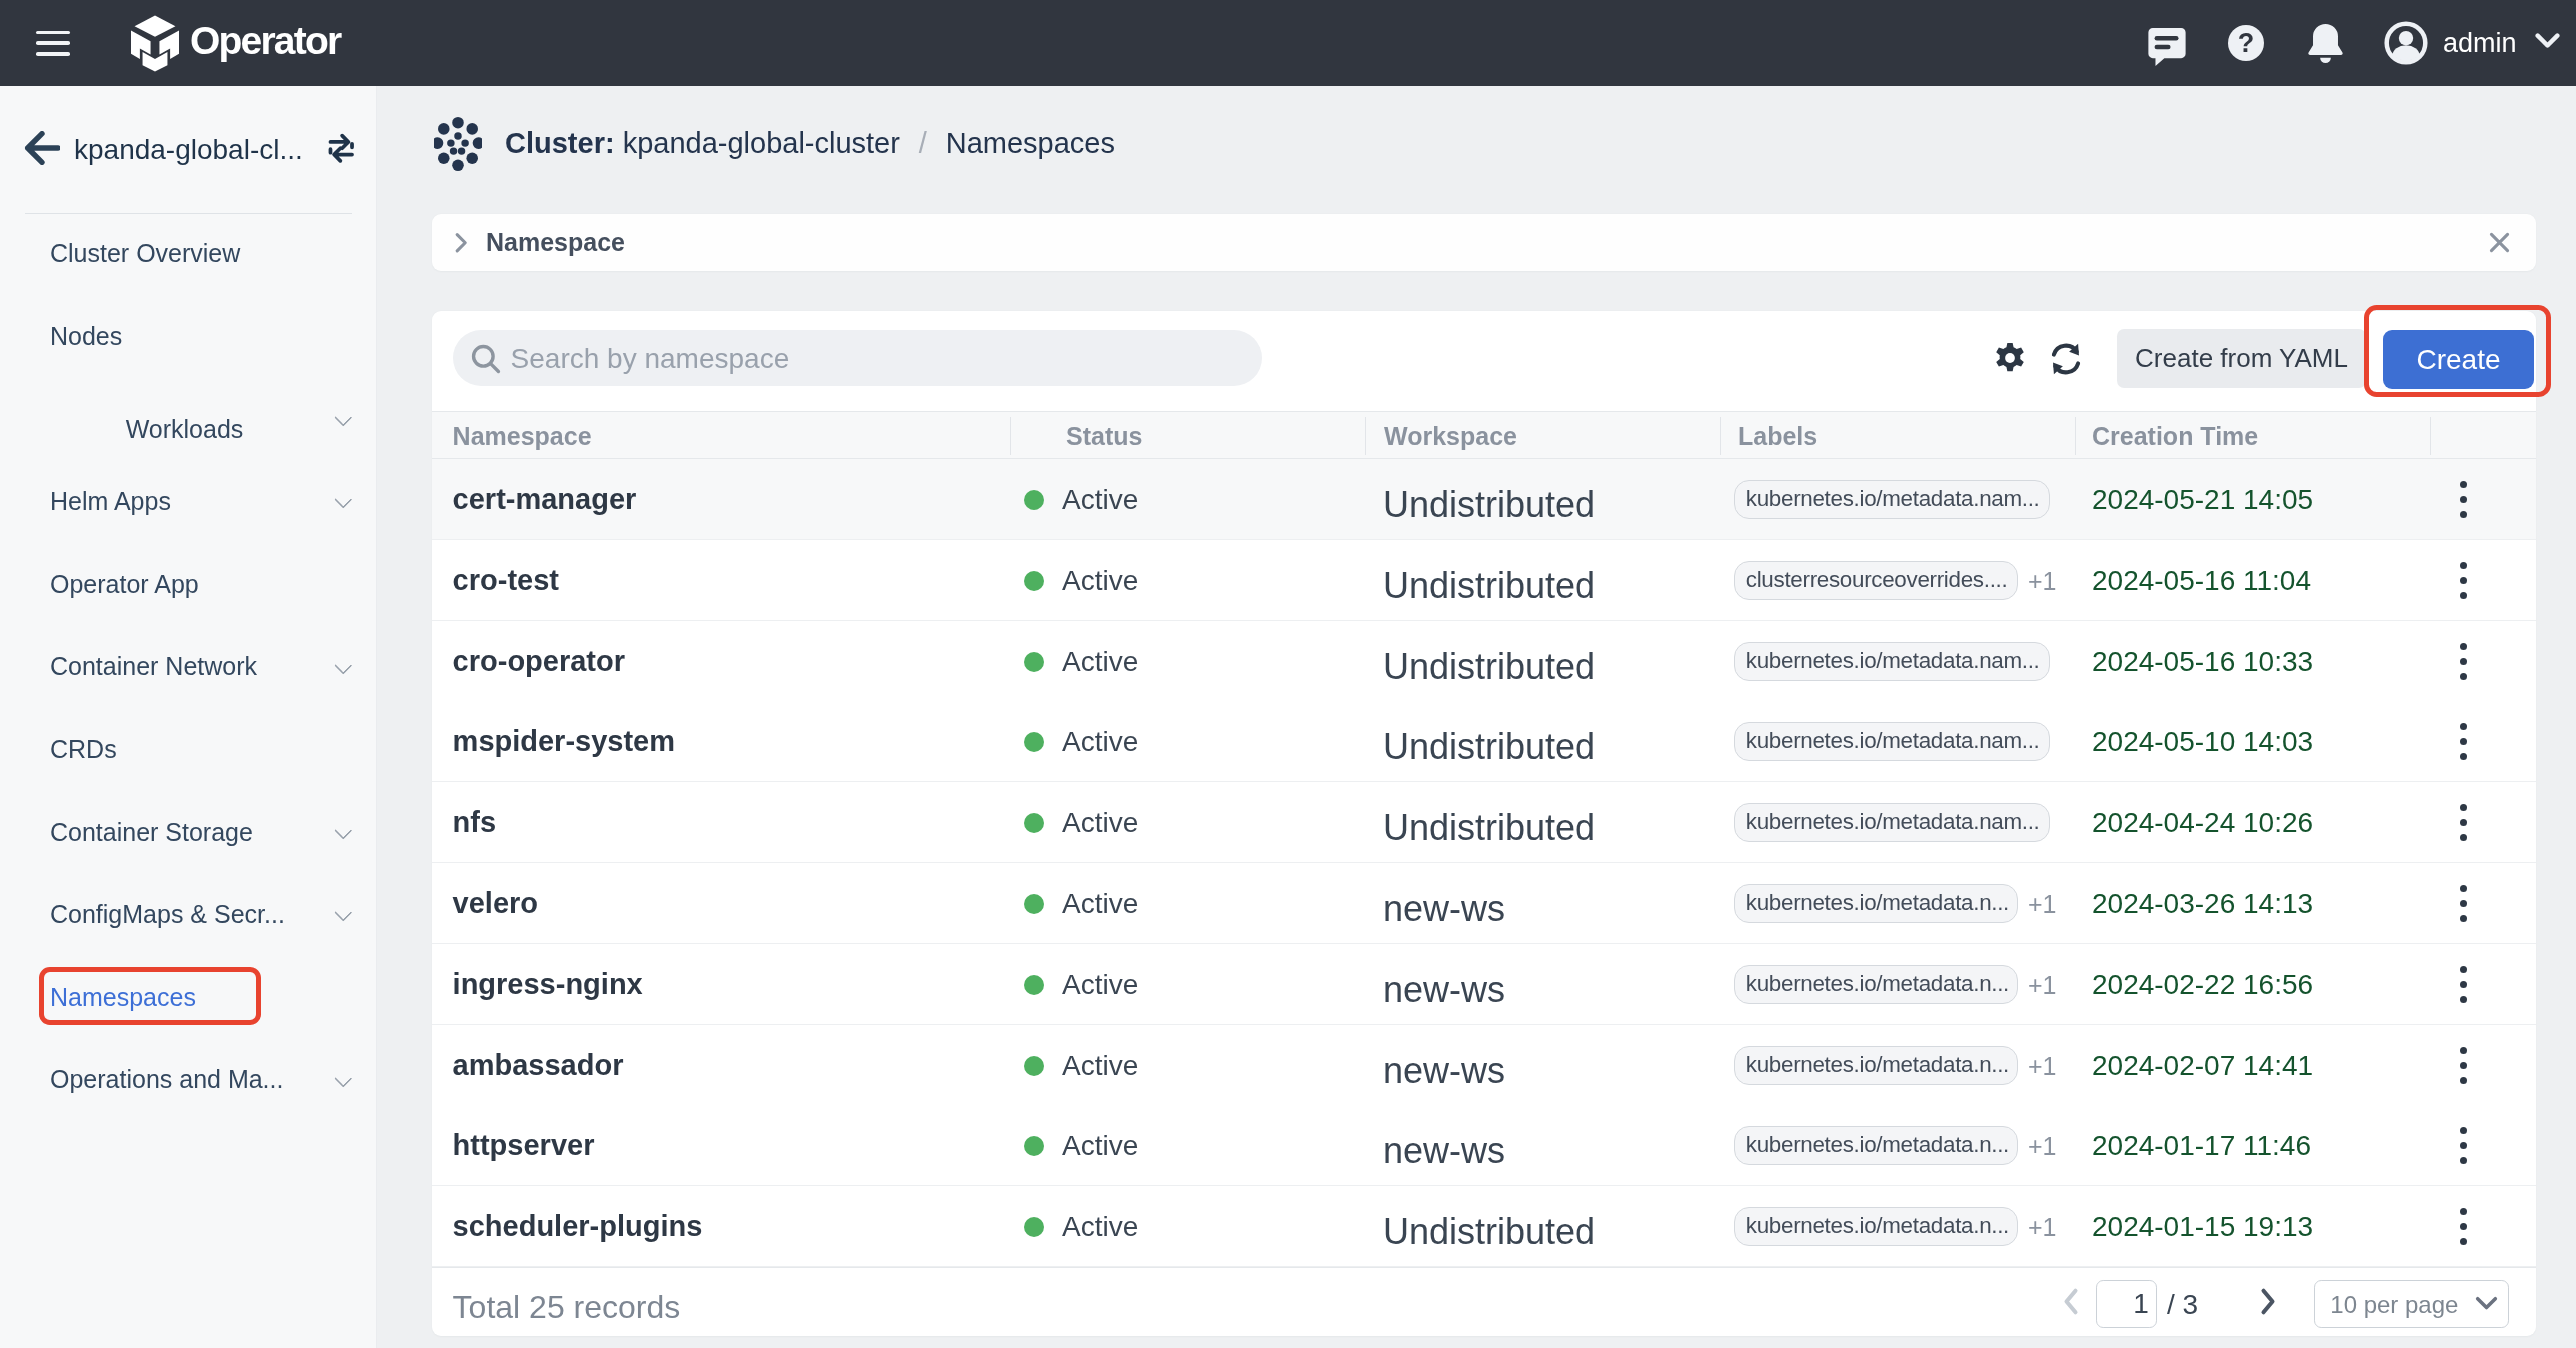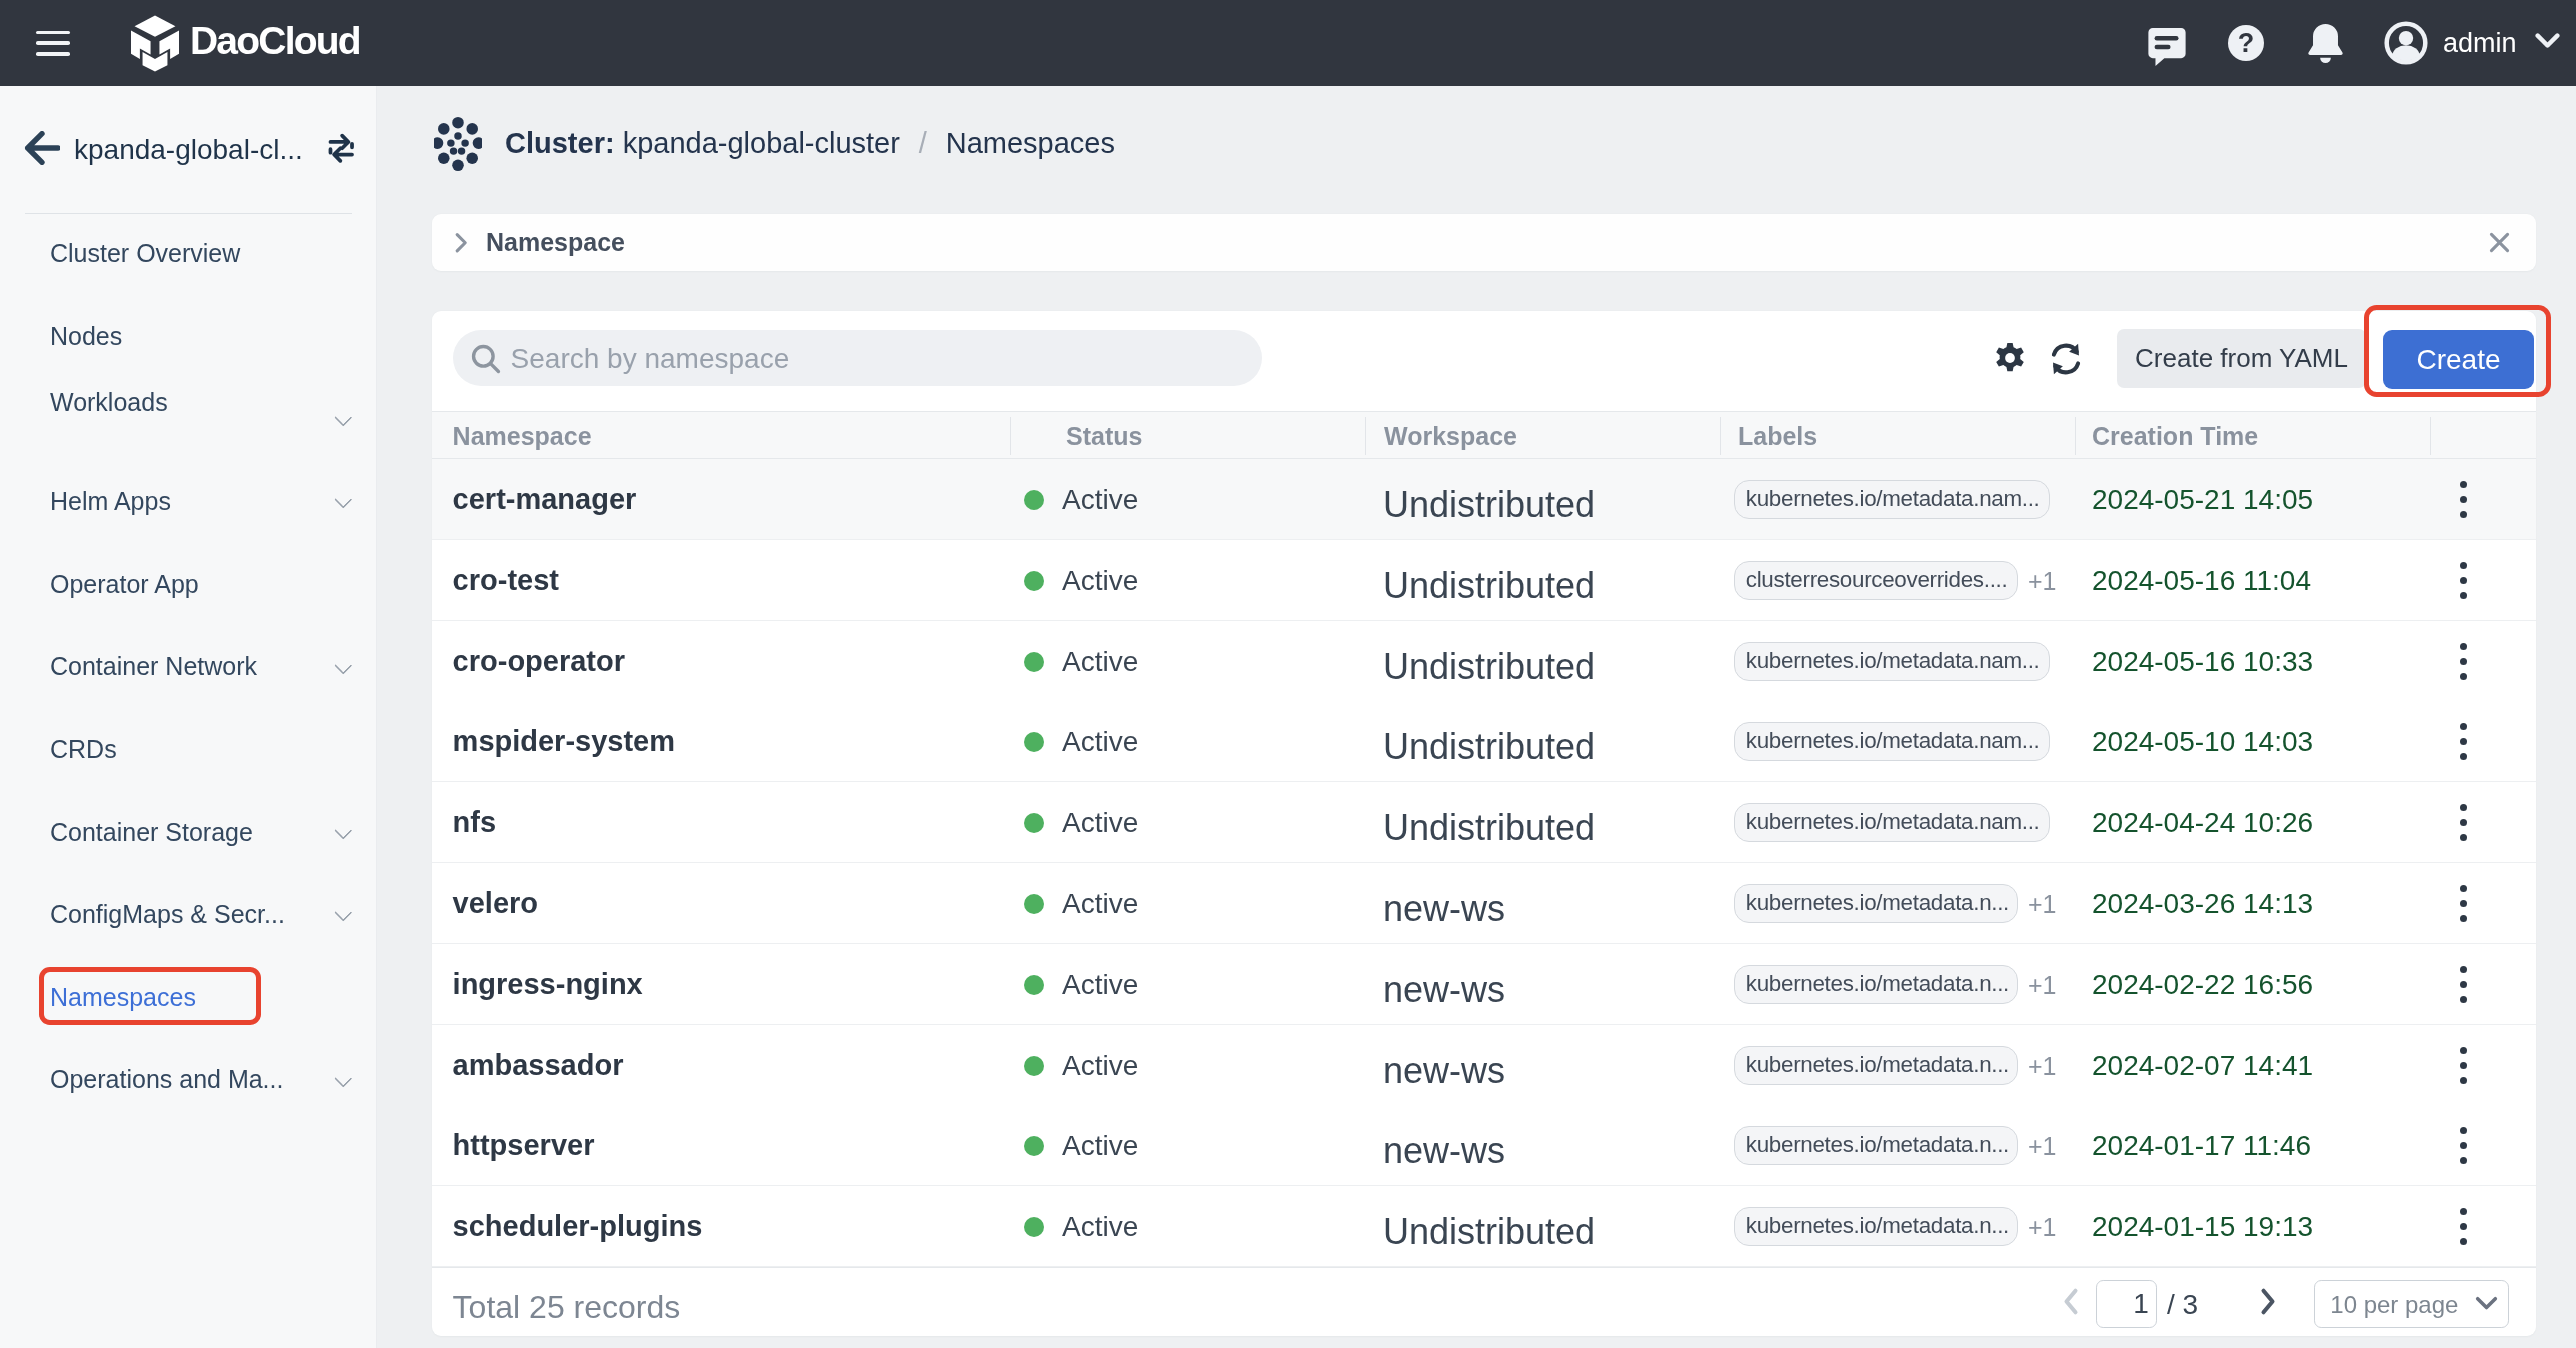--- a/index.html
+++ b/index.html
@@ -75,21 +75,21 @@
   <div class="hline" style="top:30.5px;"></div>
   <div class="hline" style="top:41px;"></div>
   <div class="hline" style="top:52px;"></div>
   <svg class="abs" style="left:131px;top:15.3px;" width="48" height="57" viewBox="0 0 54 63" fill="#fff">
     <polygon points="27,0 50,12 27,24 4,12"></polygon>
     <polygon points="0,17 22,29 22,44 10,37 10,49 0,43"></polygon>
     <polygon points="54,17 32,29 32,44 44,37 44,49 54,43"></polygon>
     <polygon points="13,41 27,49 41,41 41,56 27,63 13,56"></polygon>
     <polygon points="0,46 10,52 10,60 0,54" opacity="0"></polygon>
   </svg>
-  <div id="logo-text">DaoCloud</div>
+  <div id="logo-text">Operator</div>
 
   <svg class="abs" style="left:2148px;top:28px;" width="38" height="39" viewBox="0 0 42 44">
     <path fill="#eef1f5" d="M5 0 h32 a5 5 0 0 1 5 5 v24 a5 5 0 0 1 -5 5 H18 l-10 9 v-9 H5 a5 5 0 0 1 -5 -5 V5 a5 5 0 0 1 5 -5 z"></path>
     <rect x="7" y="9" width="27" height="5" rx="2.5" fill="#31363f"></rect>
     <rect x="7" y="19" width="18" height="5" rx="2.5" fill="#31363f"></rect>
   </svg>
 
   <svg class="abs" style="left:2228px;top:25px;" width="36" height="36" viewBox="0 0 40 40">
     <circle cx="20" cy="20" r="20" fill="#eef1f5"></circle>
     <text x="20" y="30" font-size="30" font-weight="bold" fill="#31363f" text-anchor="middle" font-family="Liberation Sans">?</text>
@@ -118,21 +118,21 @@
   </svg>
   <div id="side-title">kpanda-global-cl...</div>
 
   <svg class="abs" style="left:326px;top:47px;" width="30.5" height="30.5" viewBox="0 0 34 34">
     <path d="M5 10 H23 M18 3 l7 7 -7 7 M29 12 v4" fill="none" stroke="#1f3349" stroke-width="4.2" stroke-linecap="round" stroke-linejoin="round"></path>
     <path d="M29 24 H11 M16 31 l-7 -7 7 -7 M5 22 v-4" fill="none" stroke="#1f3349" stroke-width="4.2" stroke-linecap="round" stroke-linejoin="round"></path>
   </svg>
   <div id="side-divider"></div>
 <div class="mitem" style="top: 153px;">Cluster Overview</div>
     <div class="mitem" style="top: 236px;">Nodes</div>
-    <div class="mitem" style="top: 302px;">Workloads</div>
+    <div class="mitem" style="top: 329px; text-align: center;">Workloads</div>
     <div class="mchev" style="top: 325px;"></div>
     <div class="mitem" style="top: 401px;">Helm Apps</div>
     <div class="mchev" style="top: 407px;"></div>
     <div class="mitem" style="top: 484px;">Operator App</div>
     <div class="mitem" style="top: 566px;">Container Network</div>
     <div class="mchev" style="top: 573px;"></div>
     <div class="mitem" style="top: 649px;">CRDs</div>
     <div class="mitem" style="top: 732px;">Container Storage</div>
     <div class="mchev" style="top: 738px;"></div>
     <div class="mitem" style="top: 814px;">ConfigMaps &amp; Secr...</div>

